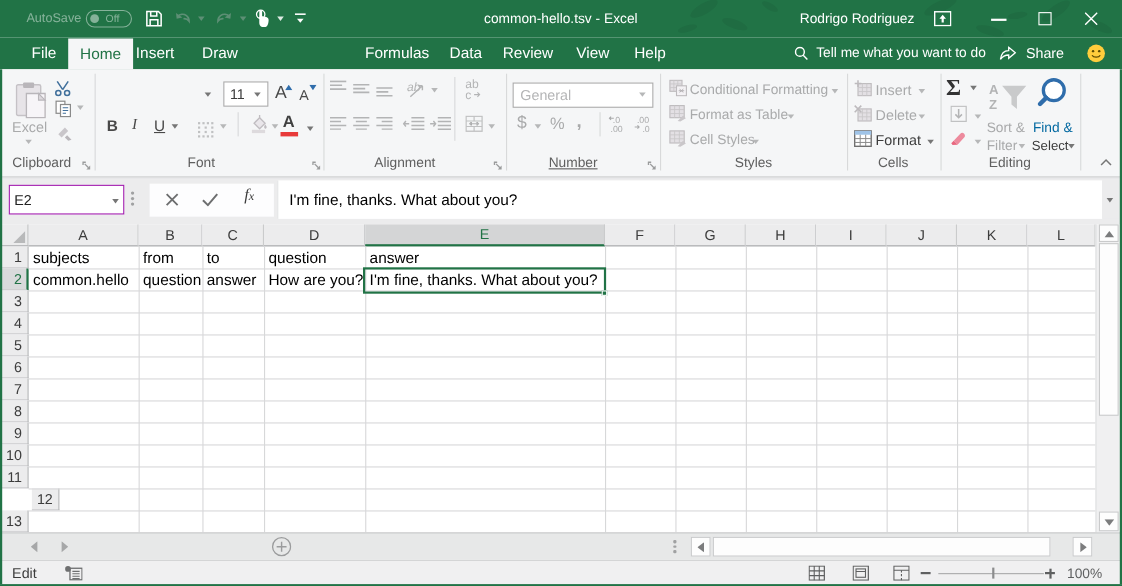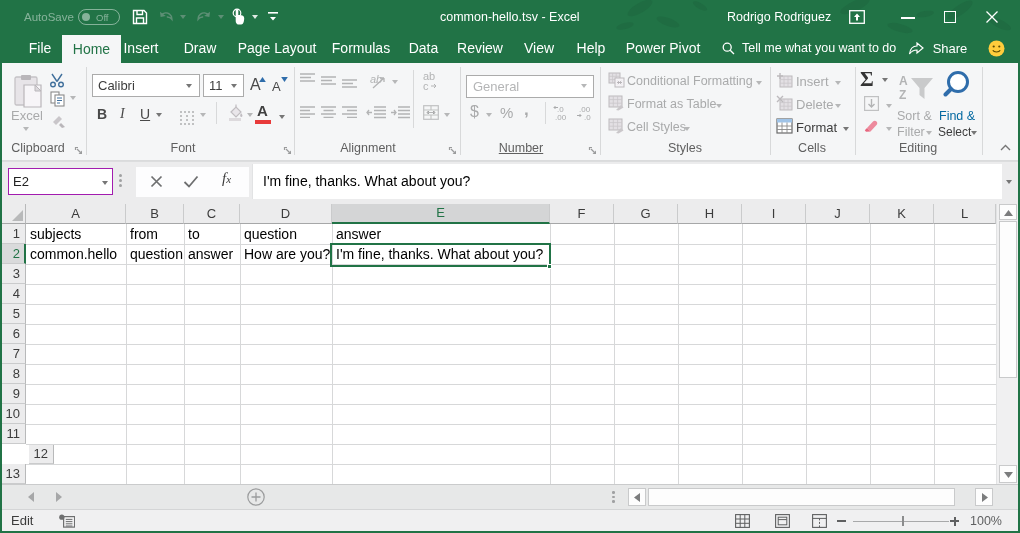--- a/index.html
+++ b/index.html
@@ -115,27 +115,25 @@
   </svg>
 </div>
 
 <div id="tabsrow">
   <div class="tabtxt" style="left:22px; width:36px;">File</div>
   <div id="hometab">
       <span>Home</span>
     </div>
   <div class="tabtxt" style="left:120px; width:42px;">Insert</div>
   <div class="tabtxt" style="left:180px; width:40px;">Draw</div>
-  <div class="tabtxt" style="left:237px; width:80px;">Page Layout</div>
   <div class="tabtxt" style="left:330px; width:62px;">Formulas</div>
   <div class="tabtxt" style="left:406px; width:35px;">Data</div>
   <div class="tabtxt" style="left:456px; width:48px;">Review</div>
   <div class="tabtxt" style="left:521px; width:36px;">View</div>
   <div class="tabtxt" style="left:574px; width:34px;">Help</div>
-  <div class="tabtxt" style="left:623px; width:80px;">Power Pivot</div>
   <svg class="abs" style="left:722px; top:8px" width="13" height="13" viewBox="0 0 13 13">
     <circle cx="5.2" cy="5.2" r="4" fill="none" stroke="#fff" stroke-width="1.3"></circle>
     <path d="M8.2 8.2 L12 12" stroke="#fff" stroke-width="1.3"></path>
   </svg>
   <div class="tabtxt" style="left:742px; width:155px; text-align:left; font-size:12.5px;">Tell me what you want to do</div>
   <svg class="abs" style="left:908px; top:8px" width="16" height="14" viewBox="0 0 16 14">
     <path d="M9 4 C4 4 2 8 1.5 12 C3.5 9 6 8 9 8 V11 L15 6 L9 1 Z" fill="none" stroke="#fff" stroke-width="1.2"></path>
   </svg>
   <div class="tabtxt" style="left:930px; width:40px; font-size:13px;">Share</div>
   <svg class="abs" style="left:988px; top:6px" width="17" height="17" viewBox="0 0 17 17">
@@ -181,21 +179,20 @@
     <path d="M1 8 L7 2 L10 5 L4 11 Z" fill="#c9c6ca"></path>
     <path d="M9 9 L13 13 L10 14 L7 11 Z" fill="#b9b6ba"></path>
   </svg>
   <div class="glabel" style="left:38px;">Clipboard</div>
   <svg class="launch" style="left:74px;" width="10" height="10" viewBox="0 0 10 10">
     <path d="M1 1.5 H4 M1.5 1 V4" stroke="#9a9b9c" stroke-width="1.2" fill="none"></path>
       <path d="M3 3 L6.5 6.5" stroke="#9a9b9c" stroke-width="1.2" fill="none"></path>
       <path d="M8 4.5 V8 H4.5 Z" fill="#9a9b9c"></path>
   </svg>
 
-  <div class="inputbox" style="left:92px; top:11px; width:108px; height:23px; line-height:21px; padding-left:5px; color:#3c3c3c;">Calibri</div>
   <div class="car" style="left:186px; top:21px;"></div>
   <div class="inputbox" style="left:203px; top:11px; width:41px; height:23px; line-height:21px; padding-left:5px; color:#3c3c3c;">11</div>
   <div class="car" style="left:231px; top:21px;"></div>
 
   <div class="rtxt" style="left:250px; top:13px; font-size:16px; color:#494949;">A</div>
   <svg class="abs" style="left:259px; top:14px" width="7" height="5" viewBox="0 0 8 6">
       <path d="M4 0 L8 6 H0 Z" fill="#2f6dab"></path>
     </svg>
   <div class="rtxt" style="left:272px; top:16px; font-size:13px; color:#494949;">A</div>
   <svg class="abs" style="left:281px; top:14px" width="7" height="5" viewBox="0 0 8 6">

